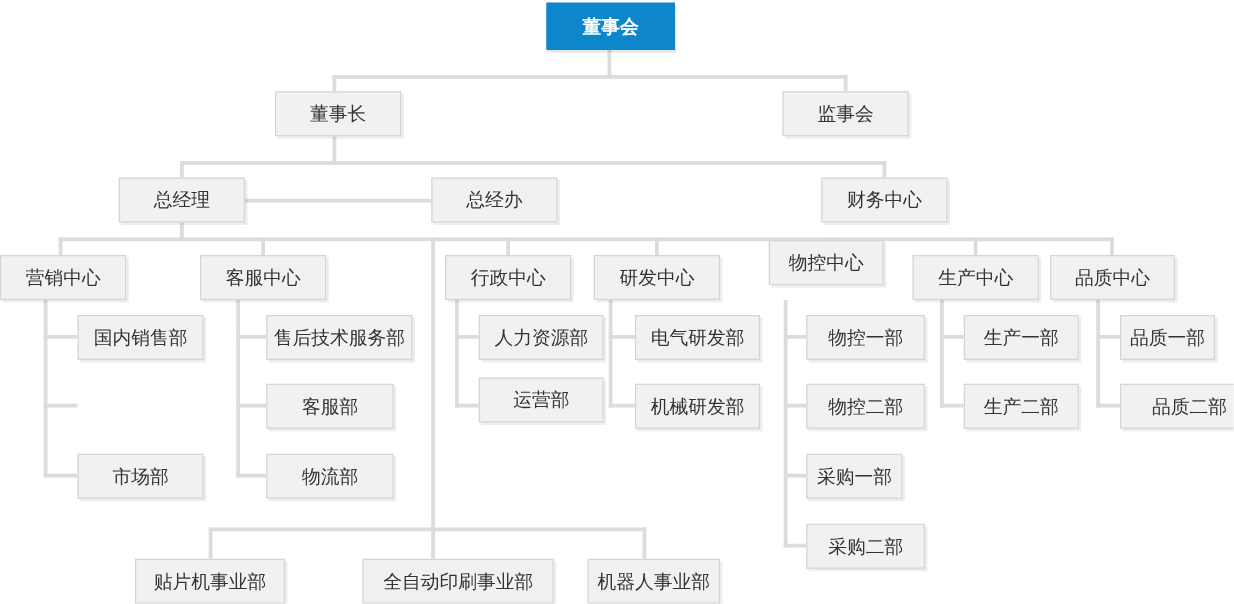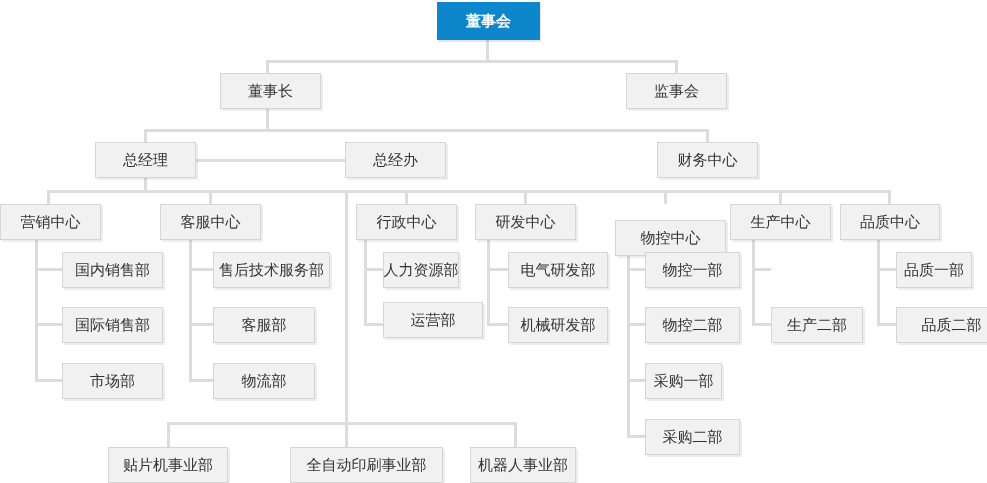--- a/index.html
+++ b/index.html
@@ -99,43 +99,43 @@
   <div class="node" style="left:626px;top:73px;width:101px">监事会</div>
 
   <div class="node" style="left:95px;top:142px;width:101px">总经理</div>
   <div class="node" style="left:345px;top:142px;width:101px">总经办</div>
   <div class="node" style="left:657px;top:142px;width:101px">财务中心</div>
 
   <div class="node" style="left:0px;top:204px;width:101px">营销中心</div>
   <div class="node" style="left:160px;top:204px;width:101px">客服中心</div>
   <div class="node" style="left:356px;top:204px;width:101px">行政中心</div>
   <div class="node" style="left:475px;top:204px;width:101px">研发中心</div>
-  <div class="node" style="left:615px;top:220px;width:111px">物控中心</div>
+  <div class="node" style="left:615px;top:192px;width:92px">物控中心</div>
   <div class="node" style="left:730px;top:204px;width:101px">生产中心</div>
   <div class="node" style="left:840px;top:204px;width:100px">品质中心</div>
 
   <div class="node" style="left:62px;top:252px;width:101px">国内销售部</div>
-  <div class="node" style="left:62px;top:307px;width:101px">国际销售部</div>
   <div class="node" style="left:62px;top:363px;width:101px">市场部</div>
 
   <div class="node" style="left:213px;top:252px;width:117px">售后技术服务部</div>
   <div class="node" style="left:213px;top:307px;width:102px">客服部</div>
   <div class="node" style="left:213px;top:363px;width:102px">物流部</div>
 
-  <div class="node" style="left:383px;top:252px;width:76px">人力资源部</div>
+  <div class="node" style="left:383px;top:252px;width:100px">人力资源部</div>
   <div class="node" style="left:383px;top:302px;width:100px">运营部</div>
 
   <div class="node" style="left:508px;top:252px;width:100px">电气研发部</div>
   <div class="node" style="left:508px;top:307px;width:100px">机械研发部</div>
 
   <div class="node" style="left:645px;top:252px;width:95px">物控一部</div>
   <div class="node" style="left:645px;top:307px;width:95px">物控二部</div>
   <div class="node" style="left:645px;top:363px;width:77px">采购一部</div>
   <div class="node" style="left:645px;top:419px;width:95px">采购二部</div>
 
+  <div class="node" style="left:771px;top:252px;width:92px">生产一部</div>
   <div class="node" style="left:771px;top:307px;width:92px">生产二部</div>
 
   <div class="node" style="left:896px;top:252px;width:76px">品质一部</div>
   <div class="node" style="left:896px;top:307px;width:111px">品质二部</div>
 
   <div class="node" style="left:108px;top:447px;width:120px">贴片机事业部</div>
   <div class="node" style="left:290px;top:447px;width:153px">全自动印刷事业部</div>
   <div class="node" style="left:470px;top:447px;width:106px">机器人事业部</div>
 
 </div>

